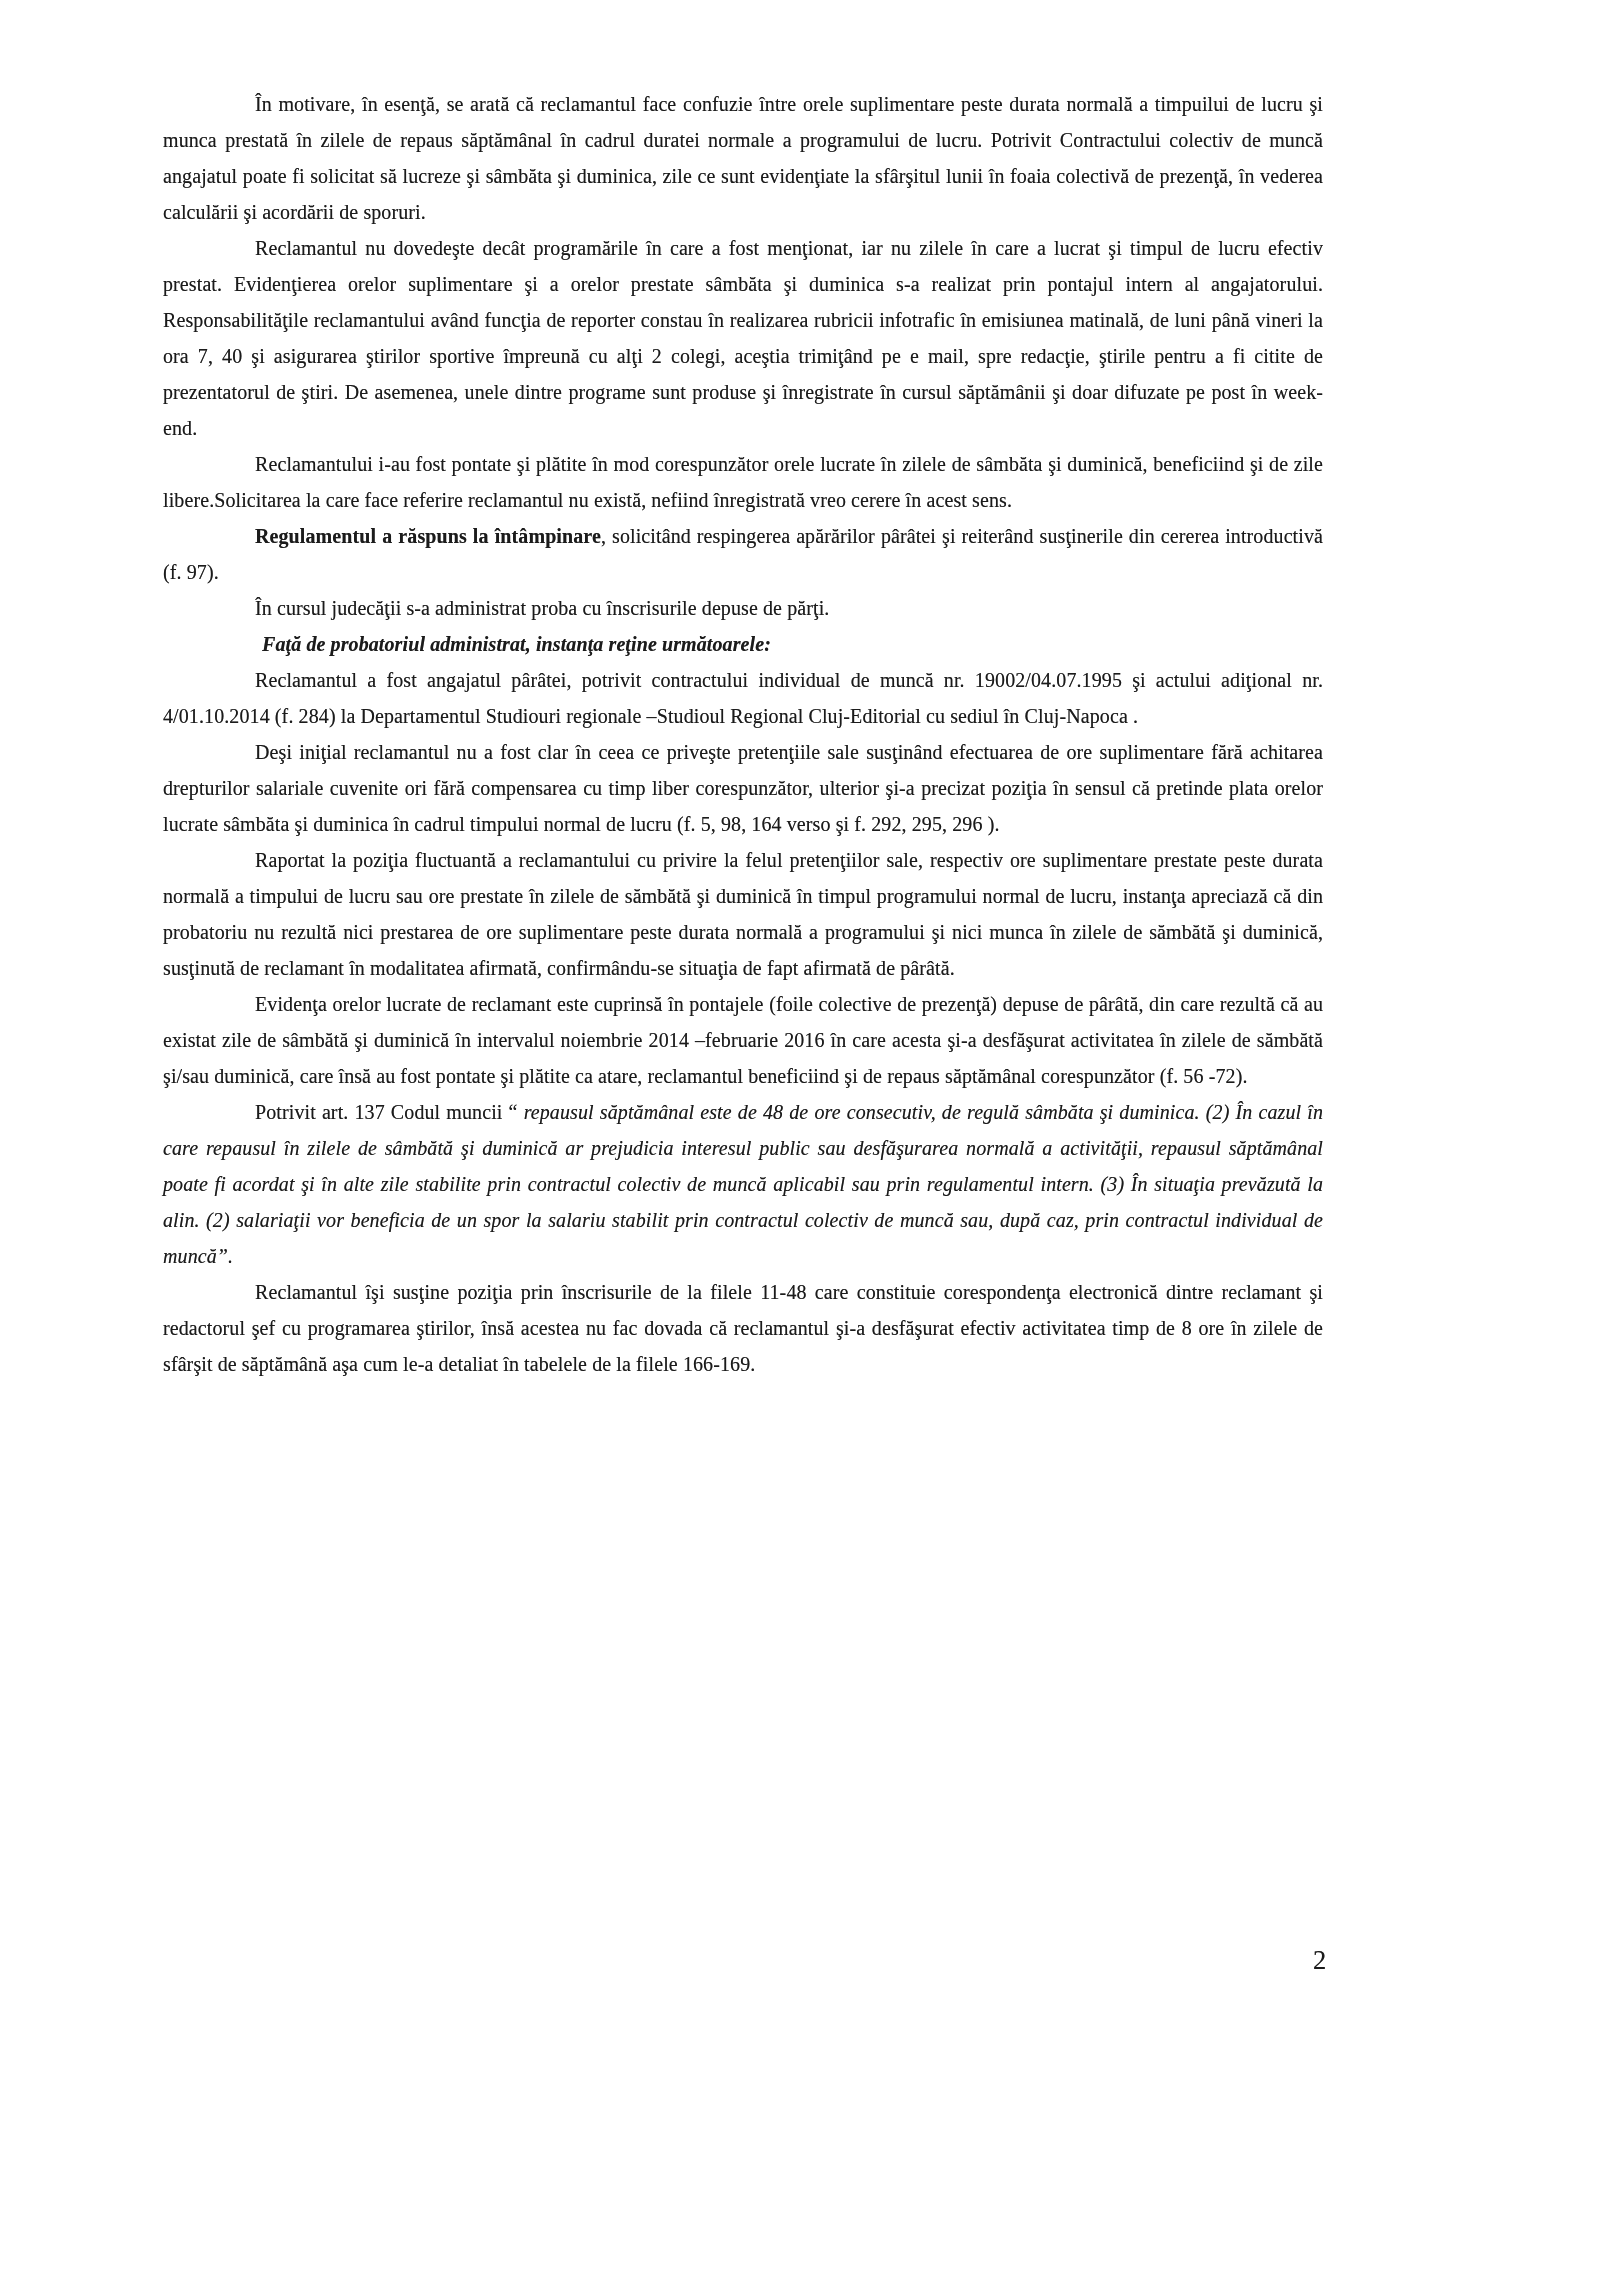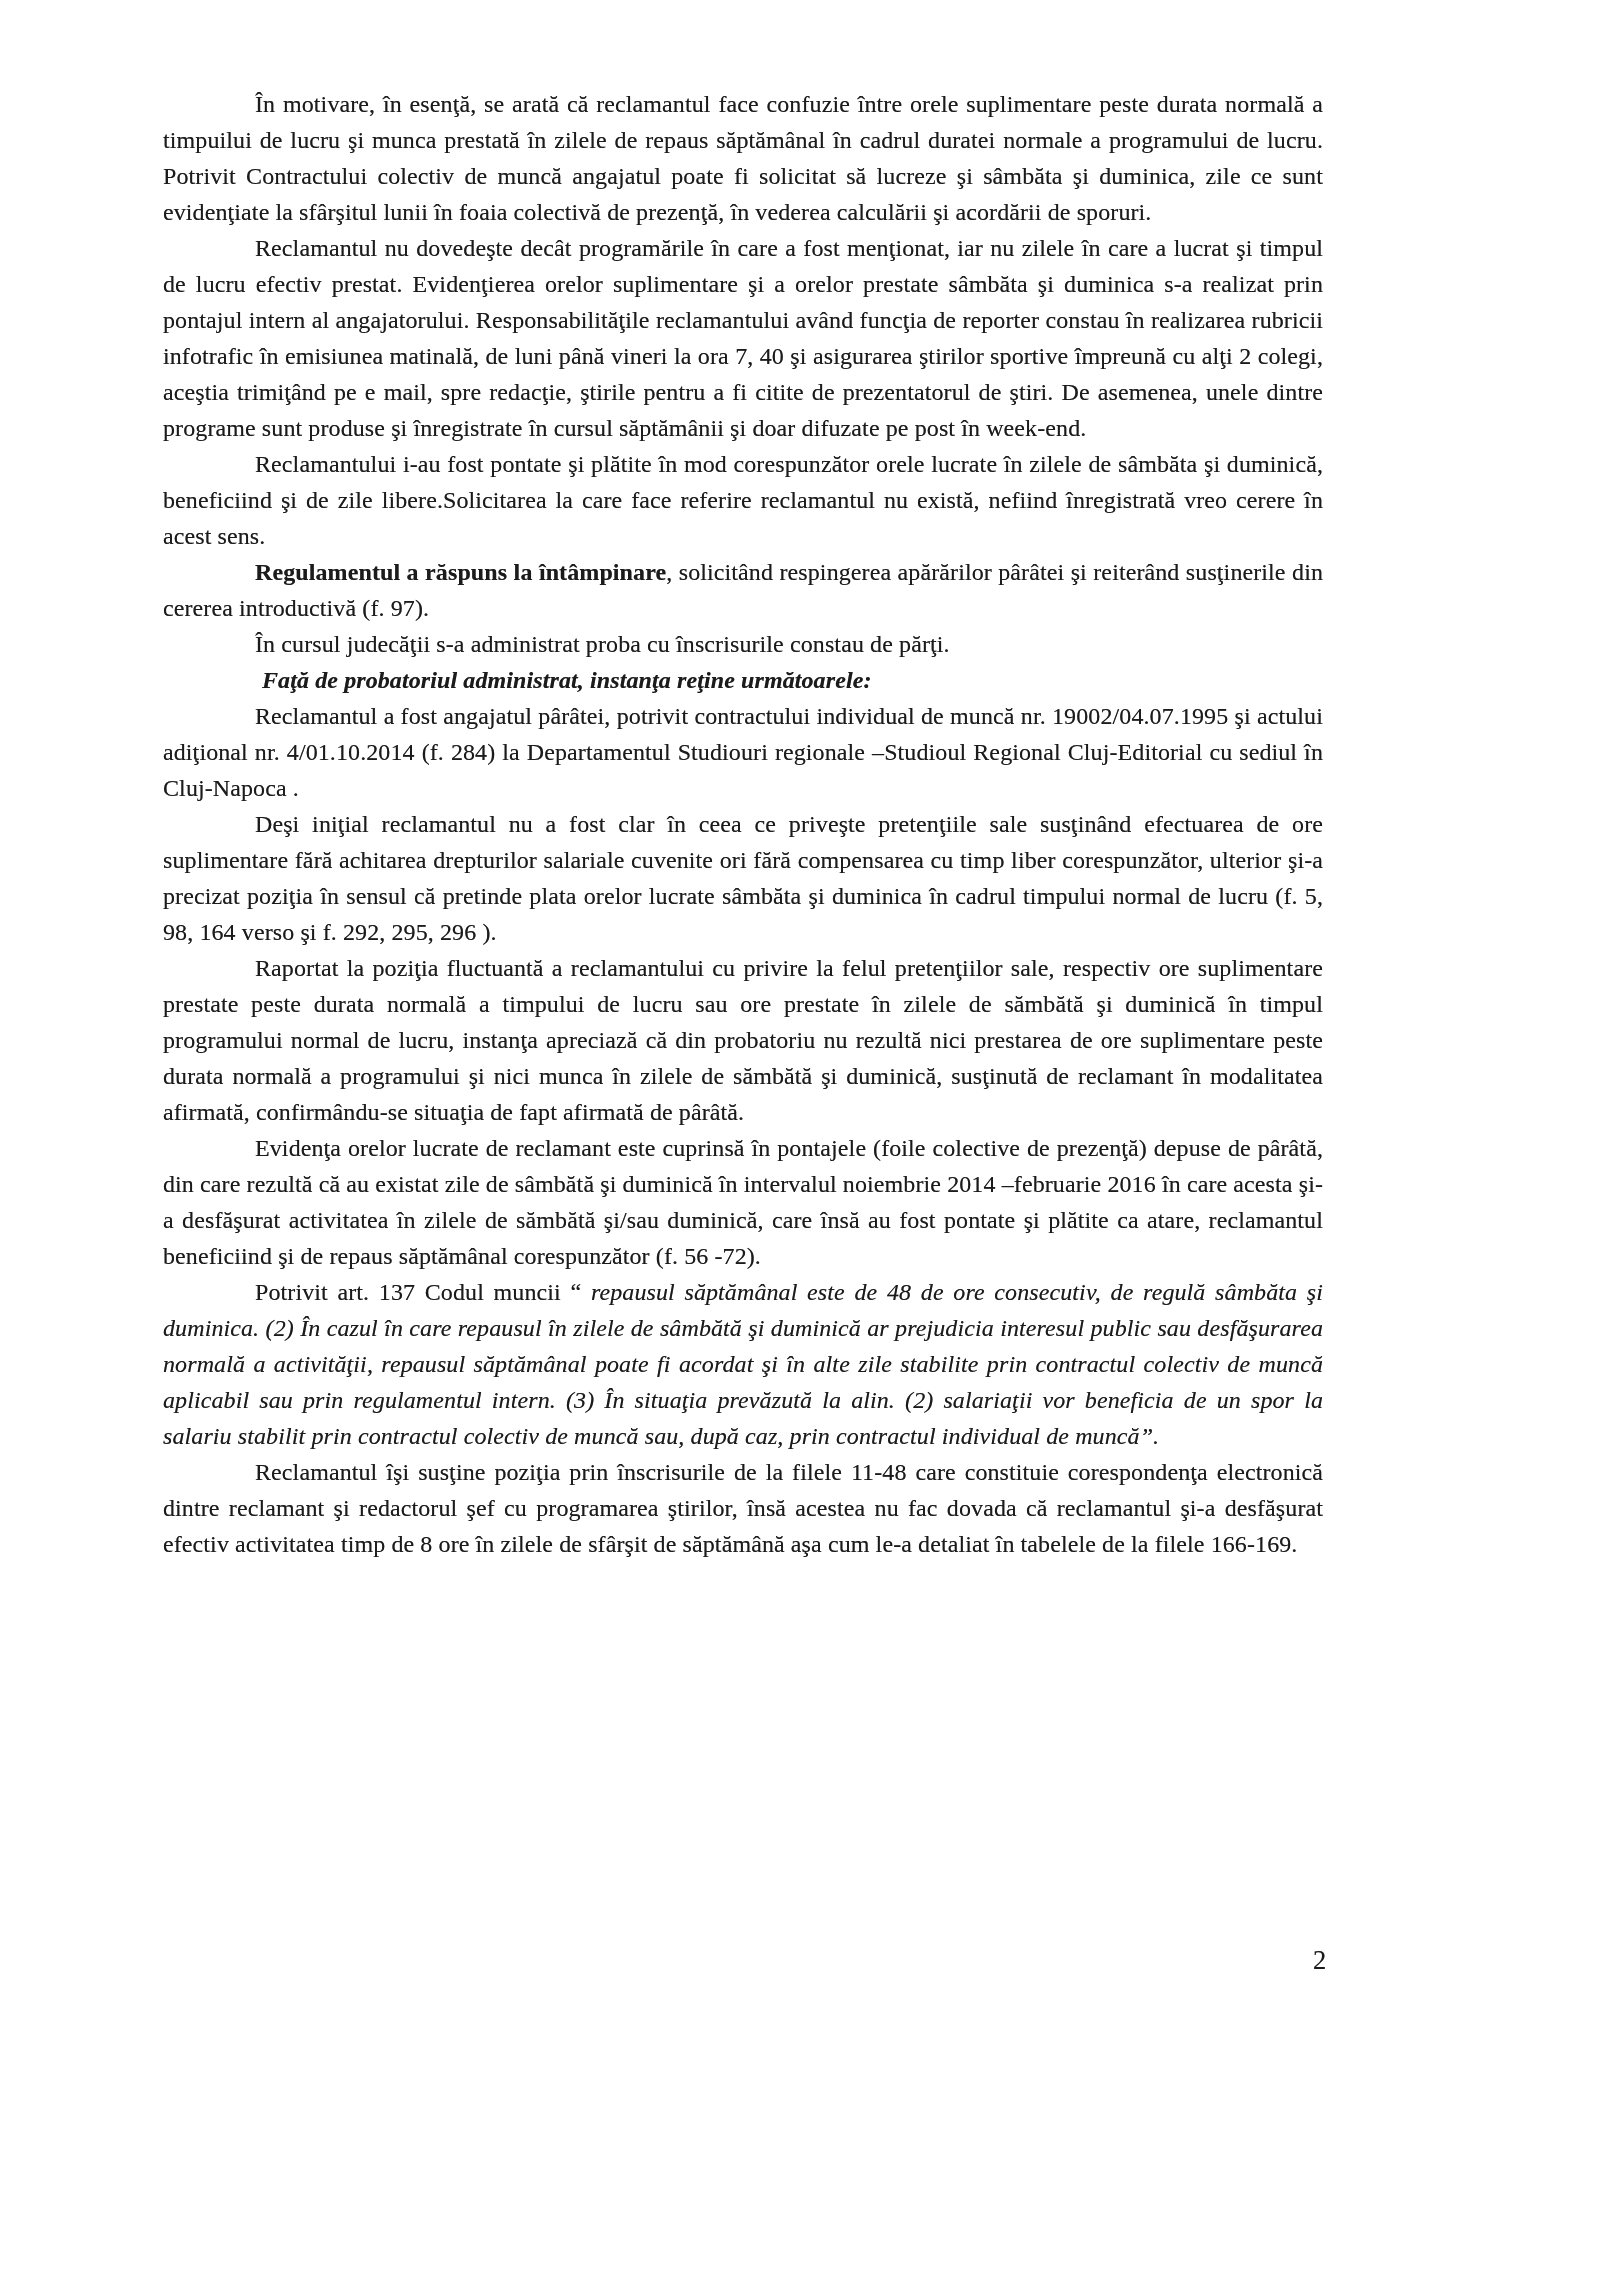--- a/index.html
+++ b/index.html
@@ -14,21 +14,21 @@
     margin: 0 auto;
     background: #ffffff;
     overflow: hidden;
     font-family: "Liberation Serif", "DejaVu Serif", serif;
   }
   .doc-body {
     position: absolute;
     left: 163px;
     top: 86px;
     width: 1160px;
-    font-size: 24px;
+    font-size: 20px;
     line-height: 36px;
     text-align: justify;
     letter-spacing: 0.1px;
     color: #1b1b1b;
     text-shadow: 0 0 0.5px rgba(25,25,25,0.55);
   }
   .para {
     margin: 0;
     padding: 0;
     text-indent: 92px;
@@ -51,21 +51,21 @@
 </style>
 </head>
 <body>
 
 <div class="page" style="background: rgb(255, 255, 255);">
   <div class="doc-body" style="color: rgb(27, 27, 27);">
       <p class="para"><span class="seg normal">În motivare, în esenţă, se arată că reclamantul face confuzie între orele suplimentare peste durata normală a timpuilui de lucru şi munca prestată în zilele de repaus săptămânal în cadrul duratei normale a programului de lucru. Potrivit Contractului colectiv de muncă angajatul poate fi solicitat să lucreze şi sâmbăta şi duminica, zile ce sunt evidenţiate la sfârşitul lunii în foaia colectivă de prezenţă, în vederea calculării şi acordării de sporuri.</span></p>
       <p class="para"><span class="seg normal">Reclamantul nu dovedeşte decât programările în care a fost menţionat, iar nu zilele în care a lucrat şi timpul de lucru efectiv prestat. Evidenţierea orelor suplimentare şi a orelor prestate sâmbăta şi duminica s-a realizat prin pontajul intern al angajatorului. Responsabilităţile reclamantului având funcţia de reporter constau în realizarea rubricii infotrafic în emisiunea matinală, de luni până vineri la ora 7, 40 şi asigurarea ştirilor sportive împreună cu alţi 2 colegi, aceştia trimiţând pe e mail, spre redacţie, ştirile pentru a fi citite de prezentatorul de ştiri. De asemenea, unele dintre programe sunt produse şi înregistrate în cursul săptămânii şi doar difuzate pe post în week-end.</span></p>
       <p class="para"><span class="seg normal">Reclamantului i-au fost pontate şi plătite în mod corespunzător orele lucrate în zilele de sâmbăta şi duminică, beneficiind şi de zile libere.Solicitarea la care face referire reclamantul nu există, nefiind înregistrată vreo cerere în acest sens.</span></p>
       <p class="para"><span class="seg bold">Regulamentul a răspuns la întâmpinare</span><span class="seg normal">, solicitând respingerea apărărilor pârâtei şi reiterând susţinerile din cererea introductivă (f. 97).</span></p>
-      <p class="para"><span class="seg normal">În cursul judecăţii s-a administrat proba cu înscrisurile constau de părţi.</span></p>
+      <p class="para"><span class="seg normal">În cursul judecăţii s-a administrat proba cu înscrisurile depuse de părţi.</span></p>
       <p class="para"><span class="seg bold-italic">Faţă de probatoriul administrat, instanţa reţine următoarele:</span></p>
       <p class="para"><span class="seg normal">Reclamantul a fost angajatul pârâtei, potrivit contractului individual de muncă nr. 19002/04.07.1995 şi actului adiţional nr. 4/01.10.2014 (f. 284) la Departamentul Studiouri regionale –Studioul Regional Cluj-Editorial cu sediul în Cluj-Napoca .</span></p>
       <p class="para"><span class="seg normal">Deşi iniţial reclamantul nu a fost clar în ceea ce priveşte pretenţiile sale susţinând efectuarea de ore suplimentare fără achitarea drepturilor salariale cuvenite ori fără compensarea cu timp liber corespunzător, ulterior şi-a precizat poziţia în sensul că pretinde plata orelor lucrate sâmbăta şi duminica în cadrul timpului normal de lucru (f. 5, 98, 164 verso şi f. 292, 295, 296 ).</span></p>
       <p class="para"><span class="seg normal">Raportat la poziţia fluctuantă a reclamantului cu privire la felul pretenţiilor sale, respectiv ore suplimentare prestate peste durata normală a timpului de lucru sau ore prestate în zilele de sămbătă şi duminică în timpul programului normal de lucru, instanţa apreciază că din probatoriu nu rezultă nici prestarea de ore suplimentare peste durata normală a programului şi nici munca în zilele de sămbătă şi duminică, susţinută de reclamant în modalitatea afirmată, confirmându-se situaţia de fapt afirmată de pârâtă.</span></p>
       <p class="para"><span class="seg normal">Evidenţa orelor lucrate de reclamant este cuprinsă în pontajele (foile colective de prezenţă) depuse de pârâtă, din care rezultă că au existat zile de sâmbătă şi duminică în intervalul noiembrie 2014 –februarie 2016 în care acesta şi-a desfăşurat activitatea în zilele de sămbătă şi/sau duminică, care însă au fost pontate şi plătite ca atare, reclamantul beneficiind şi de repaus săptămânal corespunzător (f. 56 -72).</span></p>
       <p class="para"><span class="seg normal">Potrivit art. 137 Codul muncii “ </span><span class="seg italic">repausul săptămânal este de 48 de ore consecutiv, de regulă sâmbăta şi duminica.  (2) În cazul în care repausul în zilele de sâmbătă şi duminică ar prejudicia interesul public sau desfăşurarea normală a activităţii, repausul săptămânal poate fi acordat şi în alte zile stabilite prin contractul colectiv de muncă aplicabil sau prin regulamentul intern.  (3) În situaţia prevăzută la alin. (2) salariaţii vor beneficia de un spor la salariu stabilit prin contractul colectiv de muncă sau, după caz, prin contractul individual de muncă”.</span></p>
       <p class="para"><span class="seg normal">Reclamantul îşi susţine poziţia prin înscrisurile de la filele 11-48 care constituie corespondenţa electronică dintre reclamant şi redactorul şef cu programarea ştirilor, însă acestea nu fac dovada că reclamantul şi-a desfăşurat efectiv activitatea timp de 8 ore în zilele de sfârşit de săptămână aşa cum le-a detaliat în tabelele de la filele 166-169.</span></p>
     </div>
   <div class="page-number">2</div>
 </div>

